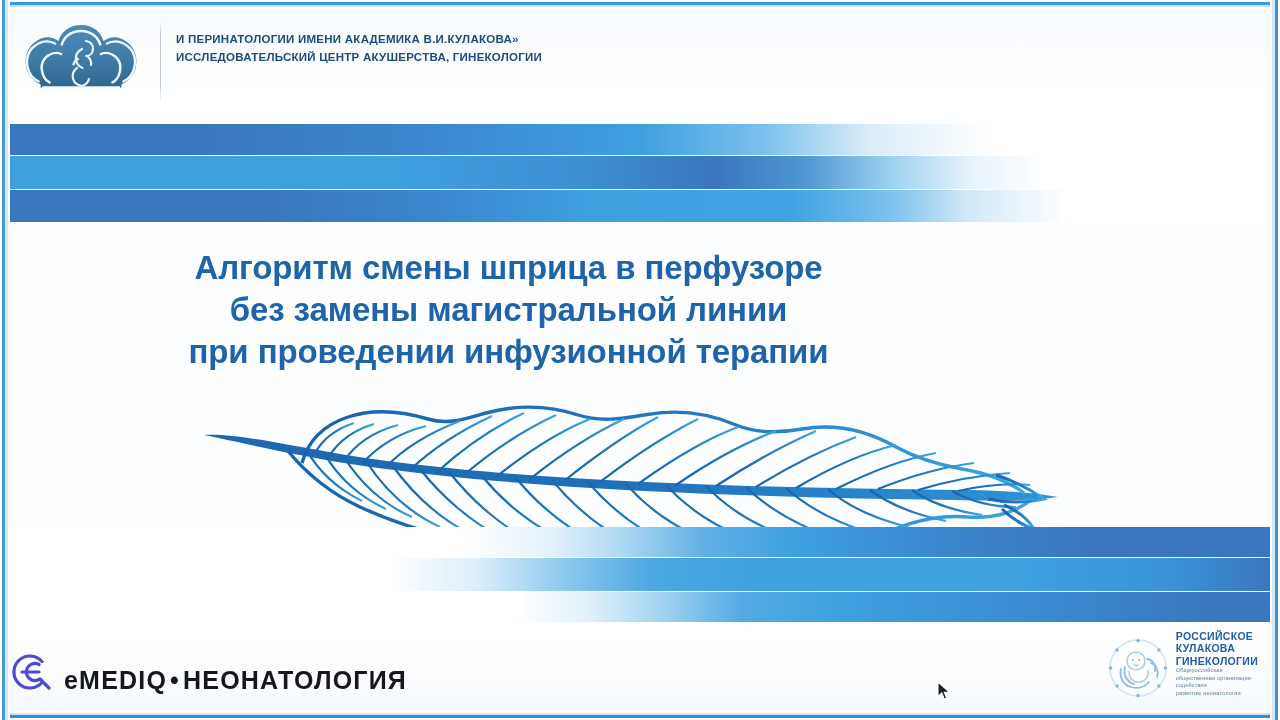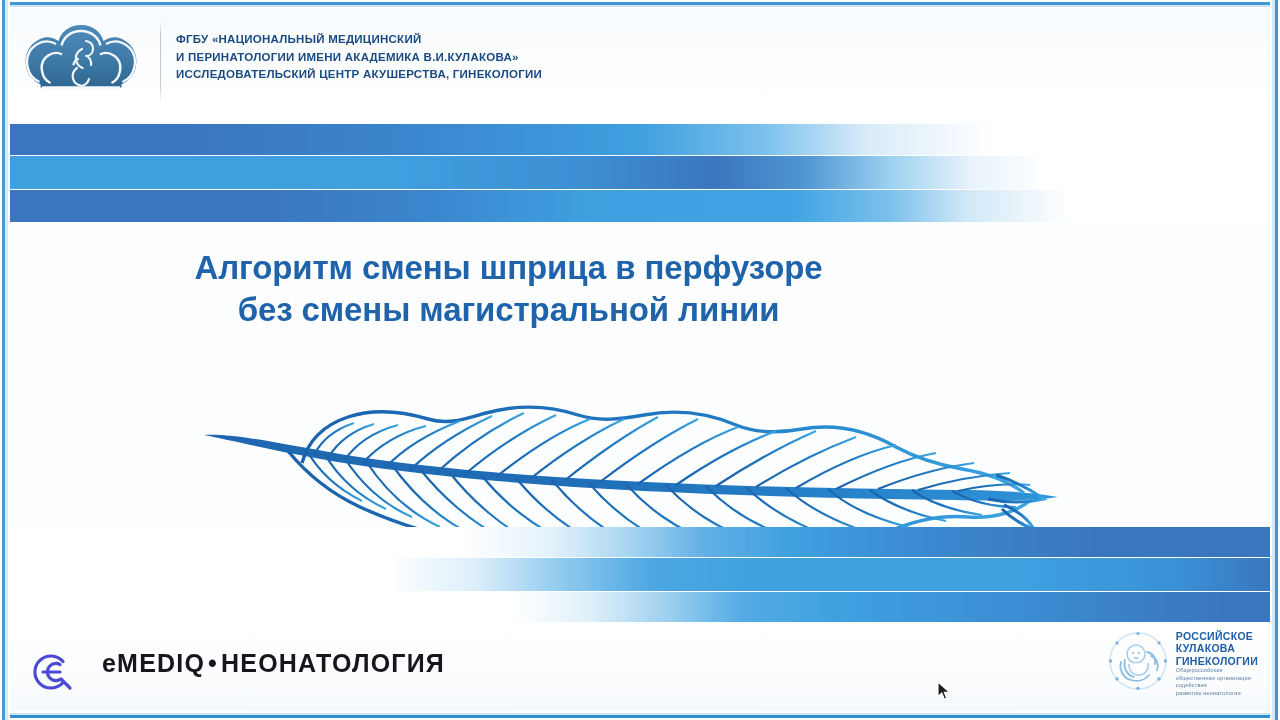--- a/index.html
+++ b/index.html
@@ -119,41 +119,41 @@
 
   
   #slide-footer {
     position: absolute;
     left: 0; bottom: 0;
     width: 1264px; height: 86px;
     background: linear-gradient(180deg, #ffffff 0%, #fafcfe 70%, #f4f8fc 100%);
   }
   #emediq-logo {
     position: absolute;
-    left: 22px; bottom: 18px;
+    left: 1px; bottom: 18px;
     display: flex;
-    align-items: flex-start;
-    gap: 26px;
+    align-items: flex-end;
+    gap: 9px;
   }
   #emediq-mark { width: 46px; height: 46px; flex: none; }
   #emediq-wordmark {
     font-size: 25px;
     font-weight: bold;
     letter-spacing: 1.2px;
     color: #15171c;
     white-space: nowrap;
   }
   #emediq-wordmark .e-lead { font-weight: bold; color: #15171c; }
   #emediq-wordmark .dot-sep { padding: 0 3px; }
 
   #rson-logo {
     position: absolute;
     right: 14px; bottom: 14px;
     display: flex;
-    align-items: flex-start;
+    align-items: flex-end;
     gap: 7px;
   }
   #rson-emblem { width: 62px; height: 62px; flex: none; }
   #rson-text { padding-bottom: 2px; }
   #rson-text .rson-main {
     font-size: 10.5px;
     font-weight: bold;
     line-height: 12.5px;
     letter-spacing: 0.3px;
     color: #1f5ea8;
@@ -213,33 +213,33 @@
             <path d="M62 67c3.5-1 6-3.5 7-7"></path>
             <path d="M68 38c2.5 2 3.5 5 3 8"></path>
             <path d="M58 40c-2.5 1-4 3-4.5 5.5"></path>
           </g>
         </svg>
       </div>
 
       <div id="header-divider"></div>
 
       <div id="org-name">
-        <div class="line">ФГБУ «НАЦИОНАЛЬНЫЙ МЕДИЦИНСКИЙ</div>
         <div class="line">И ПЕРИНАТОЛОГИИ ИМЕНИ АКАДЕМИКА В.И.КУЛАКОВА»</div>
         <div class="line">ИССЛЕДОВАТЕЛЬСКИЙ ЦЕНТР АКУШЕРСТВА, ГИНЕКОЛОГИИ</div>
       </div>
     </div>
 
     <div class="band" id="band-top-1"></div>
     <div class="band" id="band-top-2"></div>
     <div class="band" id="band-top-3"></div>
 
     <div id="slide-title">
       <div class="title-line">Алгоритм смены шприца в перфузоре</div>
-      <div class="title-line">без смены магистральной линии</div>
+      <div class="title-line">без замены магистральной линии</div>
+      <div class="title-line">при проведении инфузионной терапии</div>
     </div>
 
     <div id="feather-graphic">
       <svg viewBox="0 0 900 160" width="900" height="160" aria-hidden="true">
         <defs>
           <linearGradient id="fthShaft" x1="0" y1="0" x2="1" y2="0">
             <stop offset="0%" stop-color="#1f66b0"></stop>
             <stop offset="45%" stop-color="#1f6fb8"></stop>
             <stop offset="100%" stop-color="#2e93d8"></stop>
           </linearGradient>

